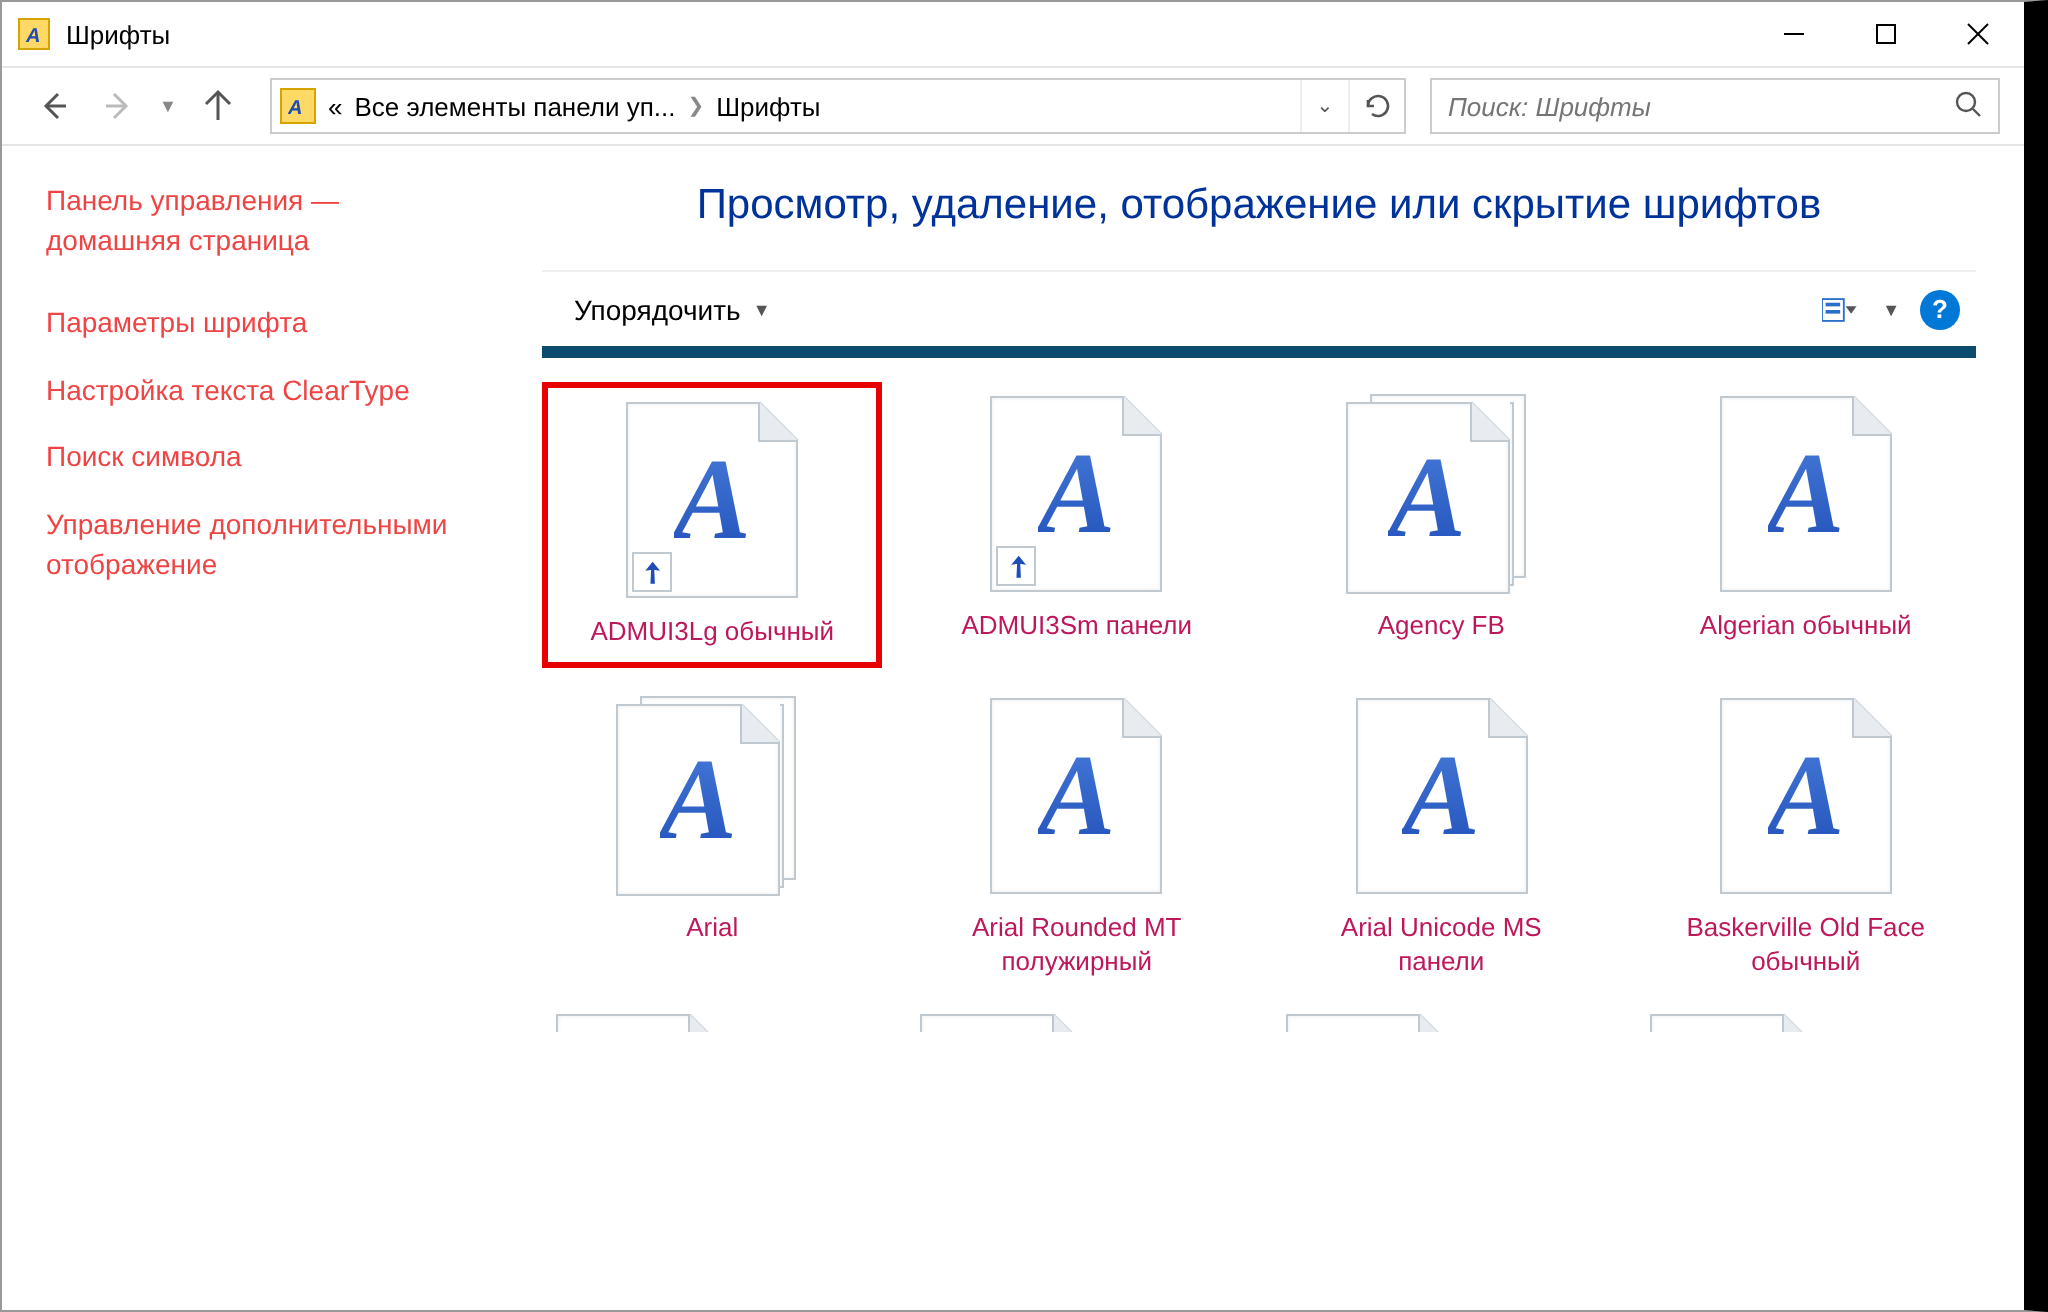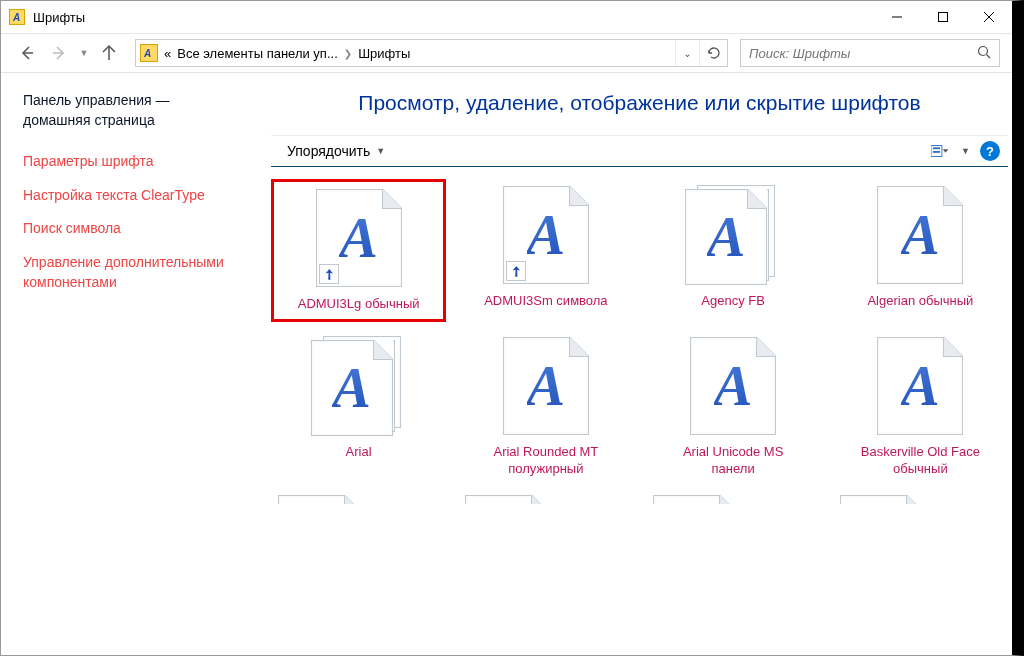--- a/index.html
+++ b/index.html
@@ -16,33 +16,33 @@
     
     .navbar { height: 40px; display: flex; align-items: center; padding: 0 12px; gap: 4px; border-top: 1px solid #e5e5e5; border-bottom: 1px solid #e5e5e5; }
     .nav-arrow { width: 28px; height: 28px; display: flex; align-items: center; justify-content: center; color: #888; }
     .nav-dropdown-arrow { width: 14px; display: flex; align-items: center; justify-content: center; color: #888; font-size: 9px; }
     .address-wrap { flex: 1; height: 28px; border: 1px solid #ccc; display: flex; align-items: center; margin: 0 8px; padding-left: 4px; }
     .address-icon { width: 18px; height: 18px; margin-right: 6px; display:flex; align-items:center; justify-content:center; background:#ffd966; border:1px solid #d6a400;}
     .breadcrumb { display: flex; align-items: center; gap: 6px; font-size: 13px; color: #000; flex: 1; }
     .crumb-sep { color: #888; font-size: 10px; }
     .address-dropdown { width: 24px; display: flex; align-items: center; justify-content: center; color: #555; font-size: 10px; border-left: 1px solid #eee; height: 100%;}
     .refresh-btn { width: 28px; display: flex; align-items: center; justify-content: center; border-left: 1px solid #eee; height: 100%;}
-    .search-wrap { width: 260px; height: 28px; border: 1px solid #ccc; display: flex; align-items: center; padding: 0 8px; }
+    .search-wrap { width: 285px; height: 28px; border: 1px solid #ccc; display: flex; align-items: center; padding: 0 8px; }
     .search-input { flex: 1; border: none; outline: none; font-size: 13px; font-style: italic; color: #888; background: transparent; }
     .search-icon { color: #555; }
     
     
     .body-wrap { display: flex; height: calc(100% - 72px); }
     .sidebar { width: 260px; padding: 18px 22px; }
-    .side-home { color: #0f172a; font-size: 14px; margin-bottom: 22px; line-height: 1.4; cursor: pointer; }
+    .side-home { color: #ef4444; font-size: 14px; margin-bottom: 22px; line-height: 1.4; cursor: pointer; }
     .side-link { color: #ef4444; font-size: 14px; margin-bottom: 14px; line-height: 1.4; cursor: pointer; }
     
-    .main { flex: 1; padding: 10px 4px 0 10px; }
+    .main { flex: 1; padding: 10px 24px 0 10px; }
     .main-title { color: #003399; font-size: 21px; text-align: center; padding: 8px 0 20px 0; }
-    .toolbar { display: flex; align-items: center; height: 32px; border-top: 1px solid #eee; border-bottom: 1px solid #0c4a6e; padding: 0 8px; }
+    .toolbar { display: flex; align-items: center; height: 44px; border-top: 1px solid #eee; border-bottom: 6px solid #0c4a6e; padding: 0 8px; }
     .toolbar-btn { display: flex; align-items: center; gap: 6px; font-size: 14px; padding: 4px 8px; }
     .toolbar-caret { font-size: 9px; color: #555; }
     .toolbar-right { margin-left: auto; display: flex; align-items: center; gap: 10px; }
     .view-icon { width: 20px; height: 16px; display: flex; align-items: center; justify-content: center; }
     .help-icon { width: 20px; height: 20px; border-radius: 50%; background: #0078d7; color: #fff; display: flex; align-items: center; justify-content: center; font-size: 13px; font-weight: bold; }
     
     .grid { display: grid; grid-template-columns: repeat(4, 1fr); gap: 8px 12px; padding-top: 12px; }
     .font-item { display: flex; flex-direction: column; align-items: center; text-align: center; font-size: 13px; line-height: 1.3; padding: 6px; }
     .font-item.selected { border: 3px solid #e60000; }
     .font-thumb { width: 100px; height: 100px; position: relative; margin-bottom: 8px; }
@@ -141,21 +141,21 @@
     </span>
   </div>
 </div>
 
 <div class="body-wrap">
   <div class="sidebar">
     <div class="side-home">Панель управления — домашняя страница</div>
     <div class="side-link">Параметры шрифта</div>
     <div class="side-link">Настройка текста ClearType</div>
     <div class="side-link">Поиск символа</div>
-    <div class="side-link">Управление дополнительными компонентами</div>
+    <div class="side-link">Управление дополнительными отображение</div>
   </div>
 
   <div class="main">
     <div class="main-title">Просмотр, удаление, отображение или скрытие шрифтов</div>
     <div class="toolbar">
       <div class="toolbar-btn">
         <span>Упорядочить</span>
         <span class="toolbar-caret">▼</span>
       </div>
       <div class="toolbar-right">
@@ -190,21 +190,21 @@
       <div class="font-item">
         <div class="font-thumb">
           <div class="page page-single">
               <div class="page-corner"></div>
               <span class="letter-a">A</span>
             <div class="shortcut-badge">
                 <span class="shortcut-arrow">➚</span>
               </div>
           </div>
         </div>
-        <div class="font-label">ADMUI3Sm символа</div>
+        <div class="font-label">ADMUI3Sm панели</div>
       </div>
 
       <div class="font-item">
         <div class="font-thumb">
           <div class="page page-back"></div>
           <div class="page page-mid"></div>
           <div class="page page-front">
               <div class="page-corner"></div>
               <span class="letter-a">A</span>
             </div>

